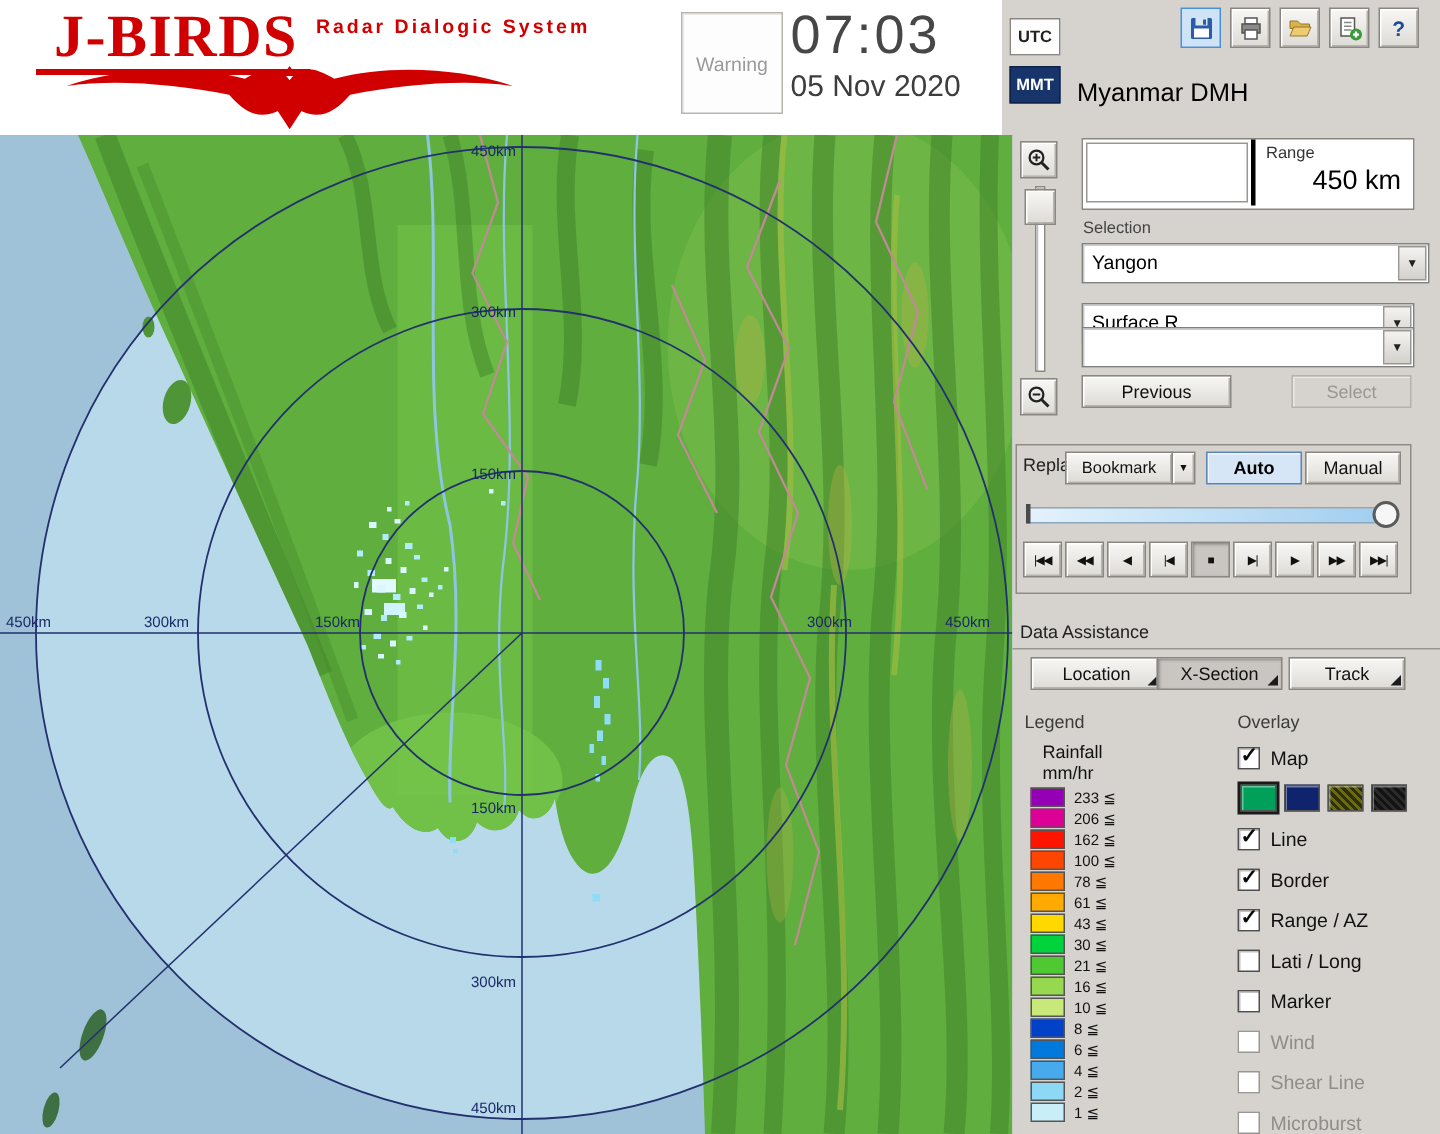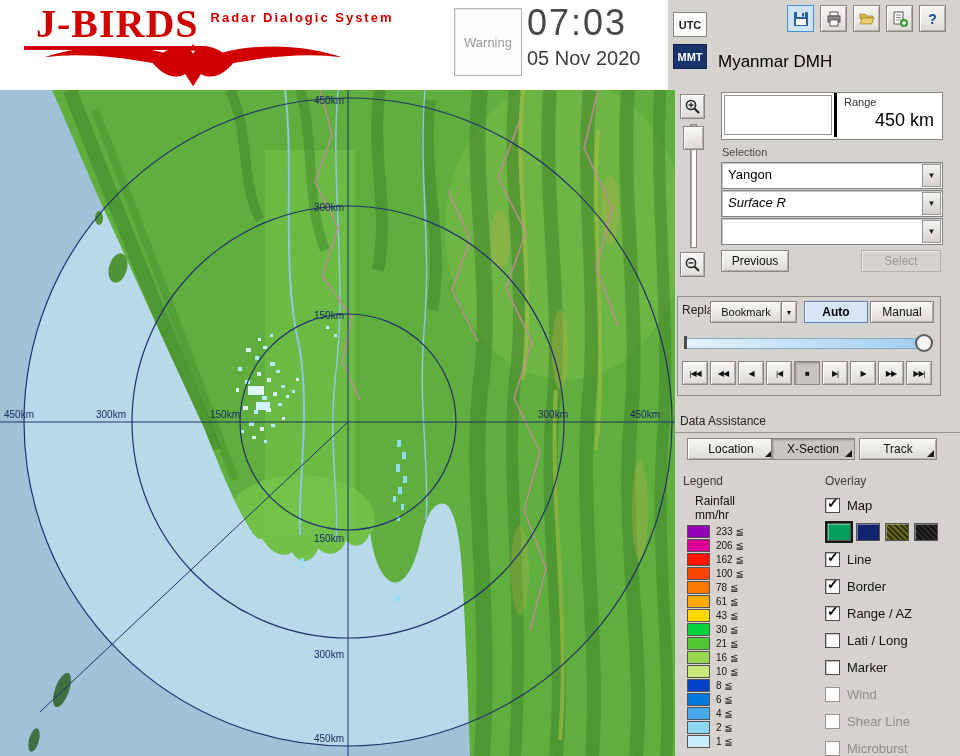--- a/index.html
+++ b/index.html
@@ -50,25 +50,25 @@
   .zoom-thumb{position:absolute;left:6px;top:34px;width:19px;height:22px;}
 
   .range-box{position:absolute;left:46px;top:2px;width:220px;height:46px;background:#fff;border:1px solid #8a8782;}
   .product-box{position:absolute;left:2px;top:2px;width:106px;height:38px;background:#fff;border:1px solid #9a9792;}
   .range-divider{position:absolute;left:112px;top:0;width:3px;height:44px;background:#000;}
   .range-label{position:absolute;left:122px;top:3px;font-size:11px;color:#333;}
   .range-value{position:absolute;right:8px;top:17px;font-size:18px;color:#000;}
 
   .selection-label{position:absolute;left:47px;top:56px;font-size:11px;color:#444;}
   .dd{position:absolute;left:46px;width:220px;height:25px;background:#fff;border:1px solid #808080;box-shadow:inset 1px 1px 0 #c9c9c9;}
-  .dd1{top:72px;} .dd2{top:100px;font-style:italic;} .dd3{top:128px;}
+  .dd1{top:72px;padding-left:10px;} .dd2{top:112px;} .dd3{top:128px;}
   .dd-text{position:absolute;left:6px;top:4px;font-size:13px;color:#000;}
   .dd-arrow{position:absolute;right:1px;top:1px;bottom:1px;width:17px;background:linear-gradient(#f4f3f1,#d4d1cc);
     border:1px solid #9a9792;display:flex;align-items:center;justify-content:center;font-size:8px;color:#222;}
-  .btn-previous{position:absolute;left:46px;top:160px;width:68px;height:22px;font-size:12px;}
+  .btn-previous{position:absolute;left:46px;top:160px;width:100px;height:22px;font-size:12px;}
   .btn-select{position:absolute;left:186px;top:160px;width:80px;height:22px;font-size:12px;}
 
   .replay-group{position:absolute;left:2px;top:206px;width:262px;height:98px;border:1px solid #8f8c87;}
   .replay-label{position:absolute;left:4px;top:6px;font-size:12px;color:#222;}
   .btn-bookmark{position:absolute;left:32px;top:4px;width:72px;height:22px;font-size:11px;}
   .btn-bookmark-arrow{position:absolute;left:103px;top:4px;width:16px;height:22px;font-size:7px;
     display:flex;align-items:center;justify-content:center;}
   .btn-auto{position:absolute;left:126px;top:4px;width:64px;height:22px;font-size:12px;font-weight:bold;
     background:#d7e6f6;border:1px solid #5a82b4;box-shadow:inset 1px 1px 0 #eef5fc;}
   .btn-manual{position:absolute;left:192px;top:4px;width:64px;height:22px;font-size:12px;}

